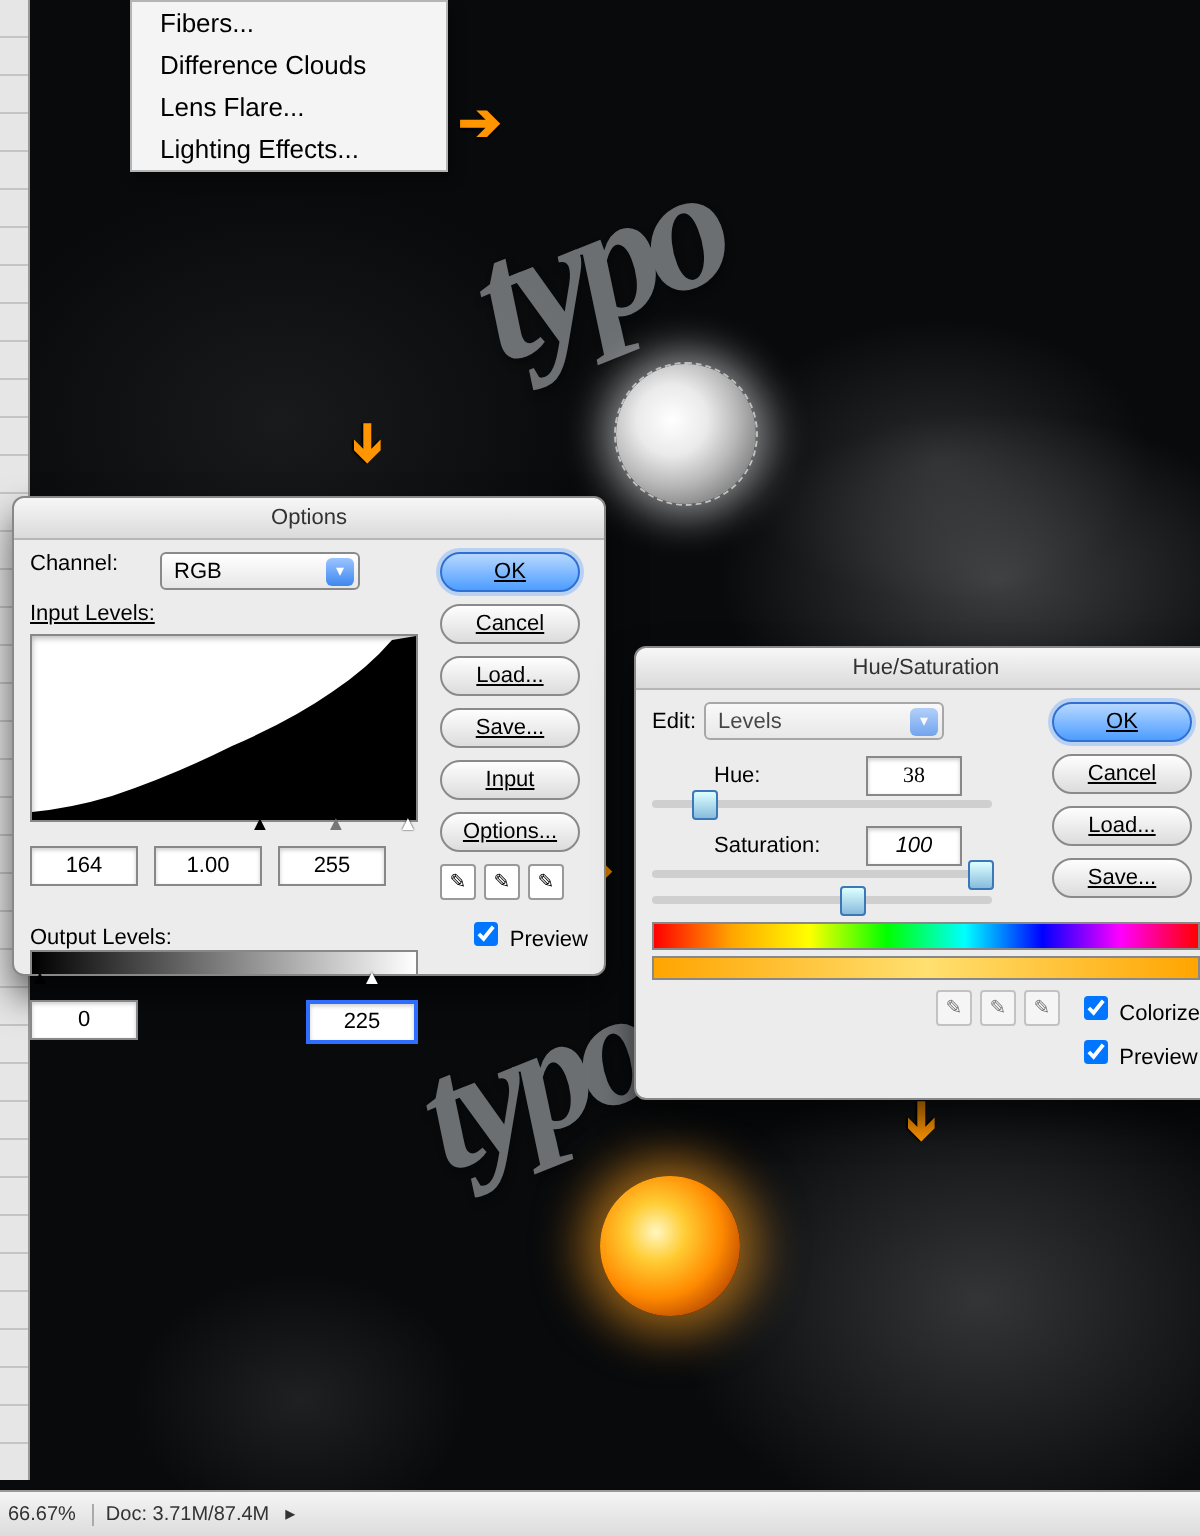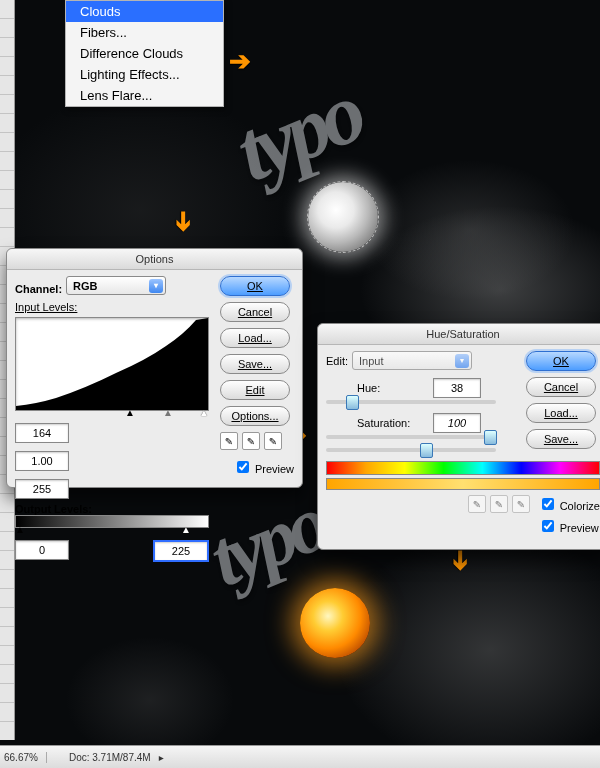--- a/index.html
+++ b/index.html
@@ -179,98 +179,97 @@
 
 <div class="typo" style="left:210px; top:496px; font-size:80px; transform:rotate(-22deg);">typo</div>
 <div class="moon orange"></div>
 
 <div class="arrow" style="left:229px; top:46px;">➔</div>
 <div class="arrow" style="left:173px; top:206px; transform:rotate(90deg);">➔</div>
 <div class="arrow" style="left:285px; top:420px;">➔</div>
 <div class="arrow" style="left:450px; top:545px; transform:rotate(90deg);">➔</div>
 
 <div class="menu">
-  <div class="item sel">Clouds</div>
   <div class="item">Fibers...</div>
   <div class="item">Difference Clouds</div>
+  <div class="item">Lens Flare...</div>
   <div class="item">Lighting Effects...</div>
-  <div class="item">Lens Flare...</div>
 </div>
 
 <div class="dialog levels">
   <div class="titlebar">Options</div>
   <div class="body">
-    <div style="display:flex;align-items:flex-end;gap:4px;font-weight:bold;">
+    <div style="display:flex;align-items:flex-start;gap:21px;">
       <span>Channel:</span>
       <div class="select" style="width:90px;">
         <span>RGB</span>
         <span class="caret">▾</span>
       </div>
     </div>
     <div style="margin-top:6px;text-decoration:underline;">Input Levels:</div>
     <div class="histo">
       <svg viewBox="0 0 192 92" preserveAspectRatio="none">
         <path d="M0,92 L0,88 Q20,86 40,80 Q70,70 100,55 Q130,42 150,28 Q168,16 180,2 L192,0 L192,92 Z" fill="#000"></path>
       </svg>
     </div>
     <div class="tri">
       <span style="left:110px;">▲</span>
       <span style="left:148px;color:#777">▲</span>
       <span style="left:184px;color:#fff;text-shadow:0 0 1px #000">▲</span>
     </div>
-    <div style="display:flex;gap:8px;margin-top:2px;flex-direction:column;">
+    <div style="display:flex;gap:8px;margin-top:2px;">
       <input class="field" style="width: 48px;" value="164">
       <input class="field" style="width: 48px;" value="1.00">
       <input class="field" style="width: 48px;" value="255">
     </div>
-    <div style="margin-top:4px;font-weight:bold;">Output Levels:</div>
+    <div style="margin-top:20px;">Output Levels:</div>
     <div class="gradbar"></div>
     <div class="tri">
       <span style="left:0;">▲</span>
       <span style="left:166px;color:#fff;text-shadow:0 0 1px #000">▲</span>
     </div>
     <div style="display:flex;justify-content:space-between;width:194px;margin-top:2px;">
       <input class="field" style="width: 48px;" value="0">
       <input class="field" style="width: 48px; border: 2px solid rgb(47, 109, 255);" value="225">
     </div>
 
     <div class="rightcol">
       <div class="btn primary">OK</div>
       <div class="btn">Cancel</div>
       <div class="btn">Load...</div>
       <div class="btn">Save...</div>
-      <div class="btn">Edit</div>
+      <div class="btn">Input</div>
       <div class="btn">Options...</div>
       <div class="eyes" style="margin-top:4px;">
         <span>✎</span>
         <span>✎</span>
         <span>✎</span>
       </div>
     </div>
     <div class="prevrow">
       <input type="checkbox" class="chk" checked="" style="">
       <span>Preview</span>
     </div>
   </div>
 </div>
 
 <div class="dialog huesat">
   <div class="titlebar">Hue/Saturation</div>
   <div class="body">
     <div style="display:flex;align-items:center;gap:4px;">
       <span>Edit:</span>
       <div class="select" style="width:110px;opacity:.7;">
-        <span>Input</span>
+        <span>Levels</span>
         <span class="caret">▾</span>
       </div>
     </div>
 
     <div class="row">
         <label>Hue:</label>
-      <input class="field" style="width: 42px;" value="38">
+      <input class="field" style="width: 42px; font-family: Liberation Serif, serif;" value="38">
     </div>
     <div class="slider">
         <div class="thumb" style="left:20px;"></div>
       </div>
 
     <div class="row">
         <label>Saturation:</label>
       <input class="field" style="width: 42px; font-style: italic;" value="100">
     </div>
     <div class="slider">
@@ -300,15 +299,15 @@
       <div><input type="checkbox" class="chk" checked="" style="">
         <span>Colorize</span></div>
       <div><input type="checkbox" class="chk" checked="" style="">
         <span>Preview</span></div>
     </div>
   </div>
 </div>
 
 <div class="statusbar">
   <span>66.67%</span>
-  <span style="border-left:1px solid #aaa;padding-left:22px;">Doc: 3.71M/87.4M</span>
+  <span style="border-left:1px solid #aaa;padding-left:6px;">Doc: 3.71M/87.4M</span>
   <span>▸</span>
 </div>
 
 </body></html>

